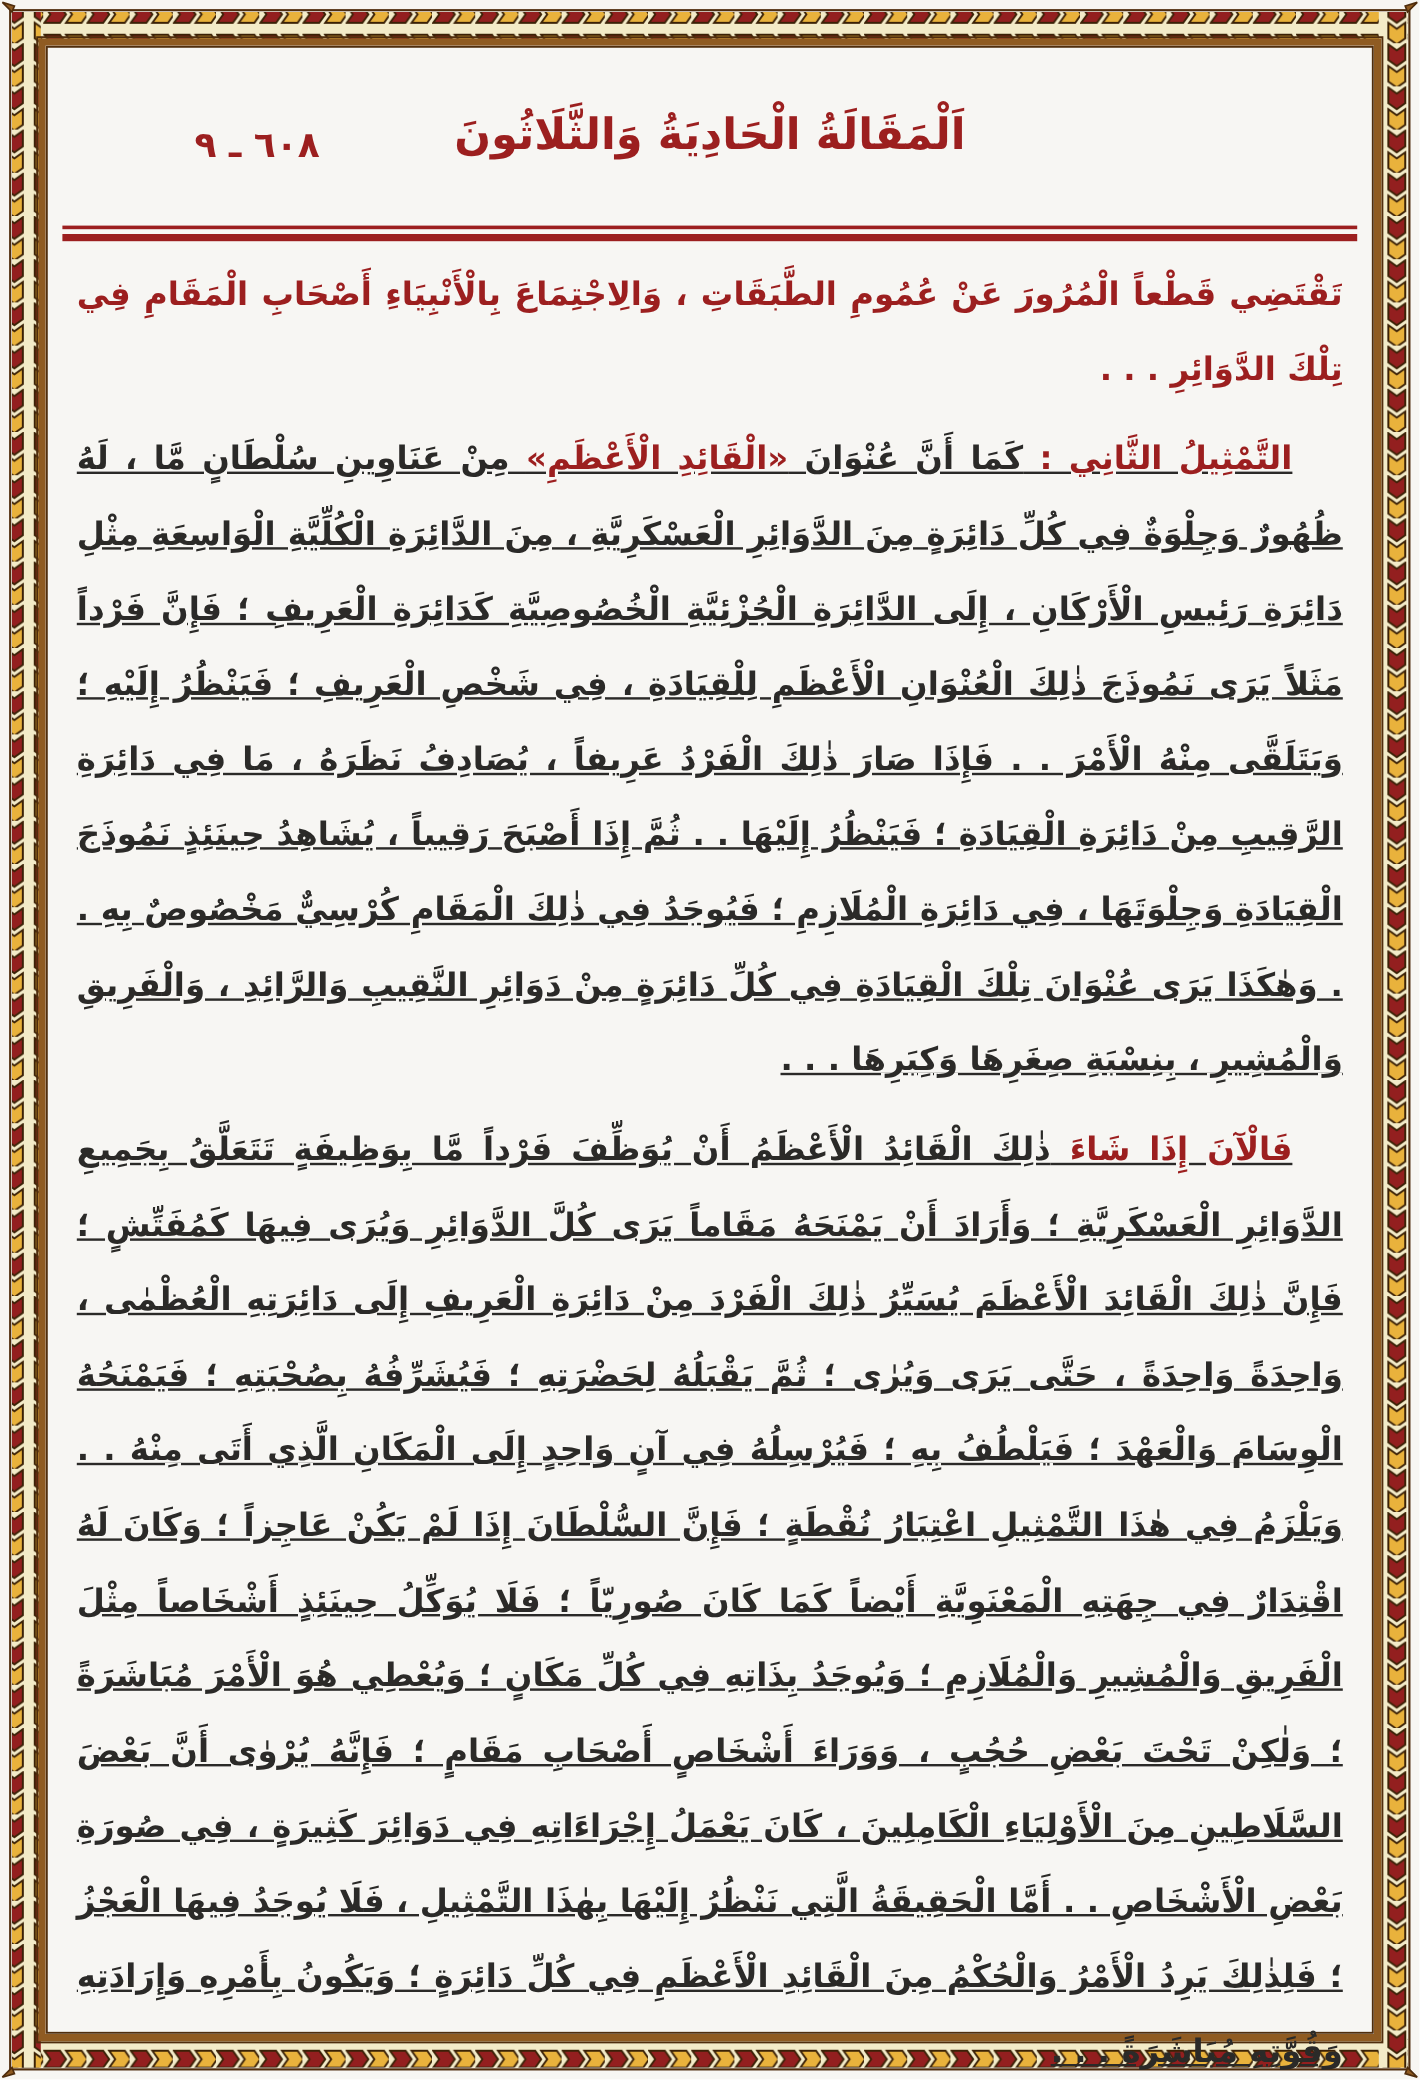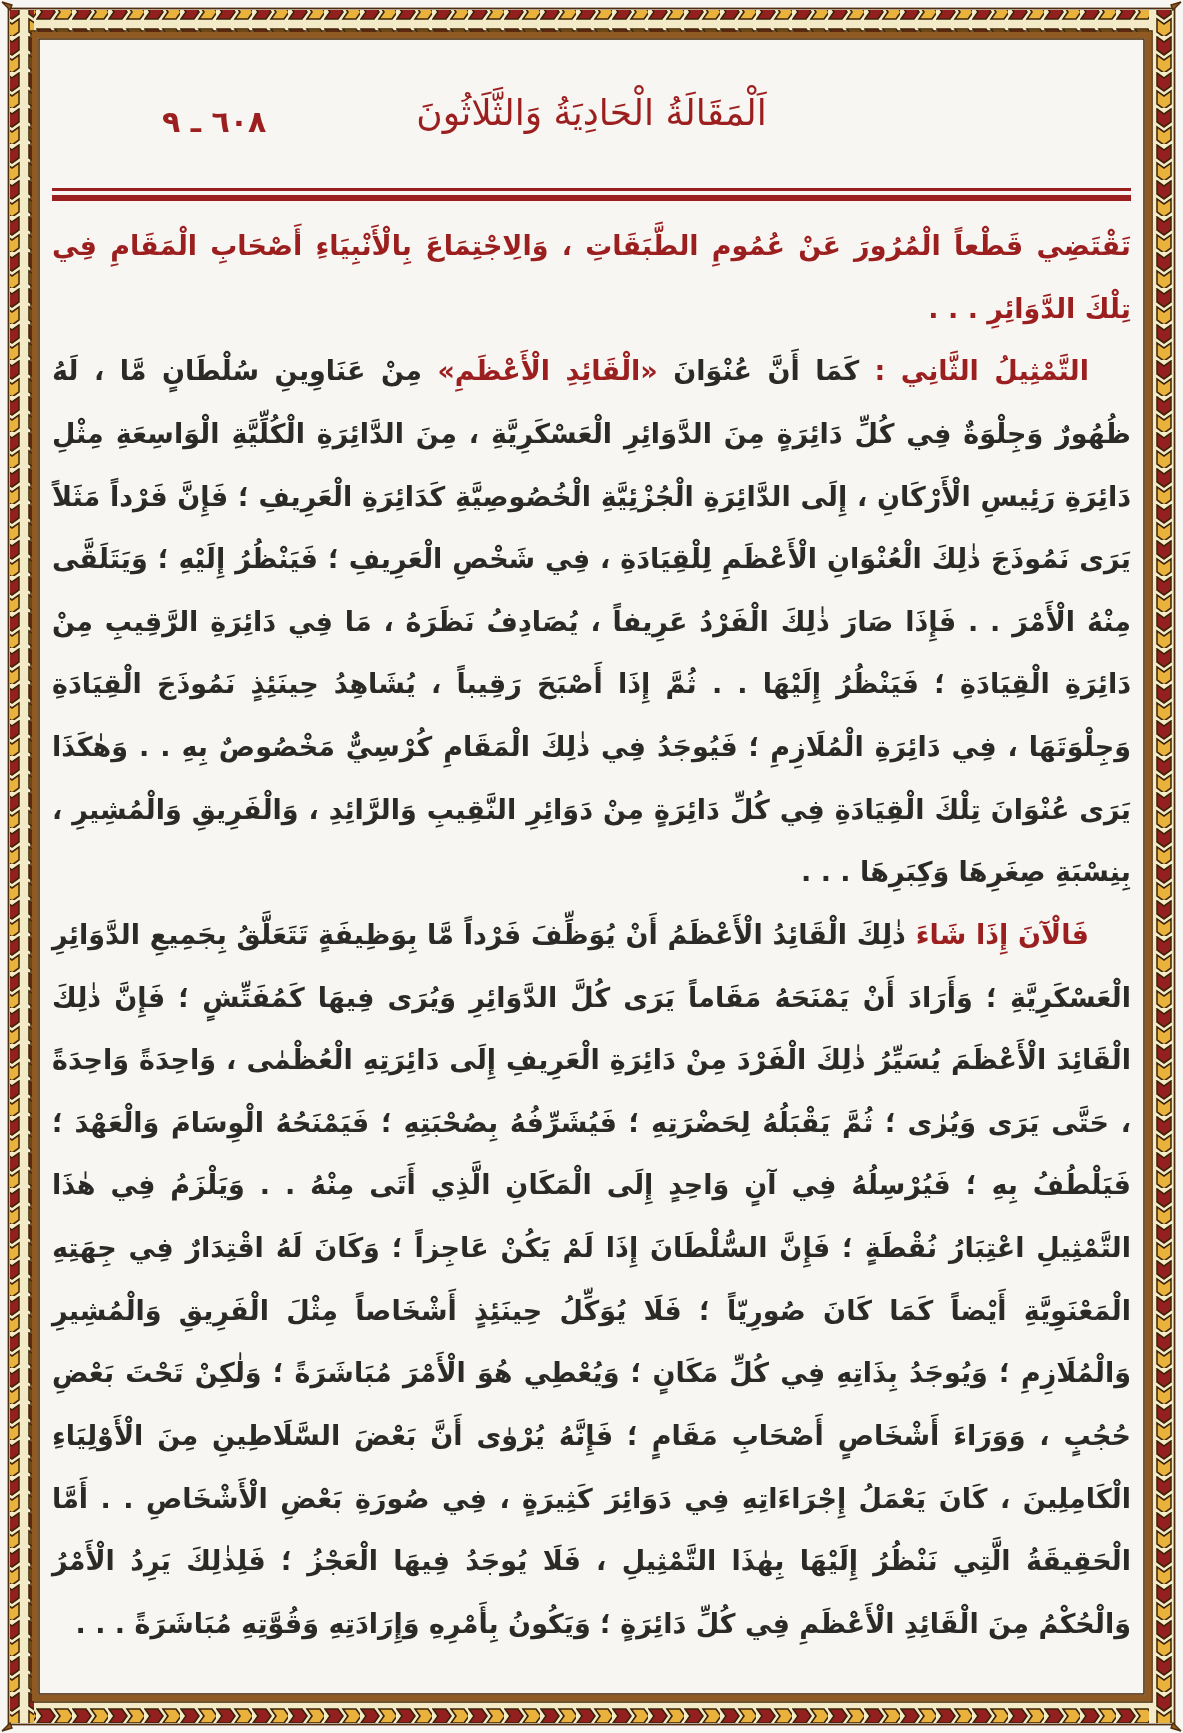--- a/index.html
+++ b/index.html
@@ -27,39 +27,39 @@
   .page-number{
     position:absolute;left:110px;top:34px;
     color:var(--accent-red);
     font-size:30px;font-weight:bold;
     letter-spacing:2px;
   }
   .title{
     position:absolute;right:0;left:0;top:22px;
     text-align:center;
     color:var(--accent-red);
-    font-size:36px;font-weight:normal;
+    font-size:36px;font-weight:bold;
   }
   .divider{
     height:4px;
     border-top:3px solid var(--accent-red);
     border-bottom:6px solid var(--accent-red);
     margin:8px 0 10px 0;
   }
   .body-text{
     margin-top:14px;
     color:var(--text-color);
     font-size:27px;
     font-weight:bold;
     line-height:2.32;
     text-align:justify;
     text-justify:inter-word;
   }
-  .para{margin:0;padding:0;}
-  .para.indent{text-indent:42px;}
+  .para{margin:12px;padding:0;}
+  .para.indent{text-indent:42px;text-decoration:underline;}
   .red{color:var(--accent-red);}
   .black{color:var(--text-color);}
 </style>
 </head>
 <body>
 
 <div class="page">
 
   <svg class="border-svg" viewBox="0 0 1183 1733" xmlns="http://www.w3.org/2000/svg" aria-hidden="true">
     <defs>

